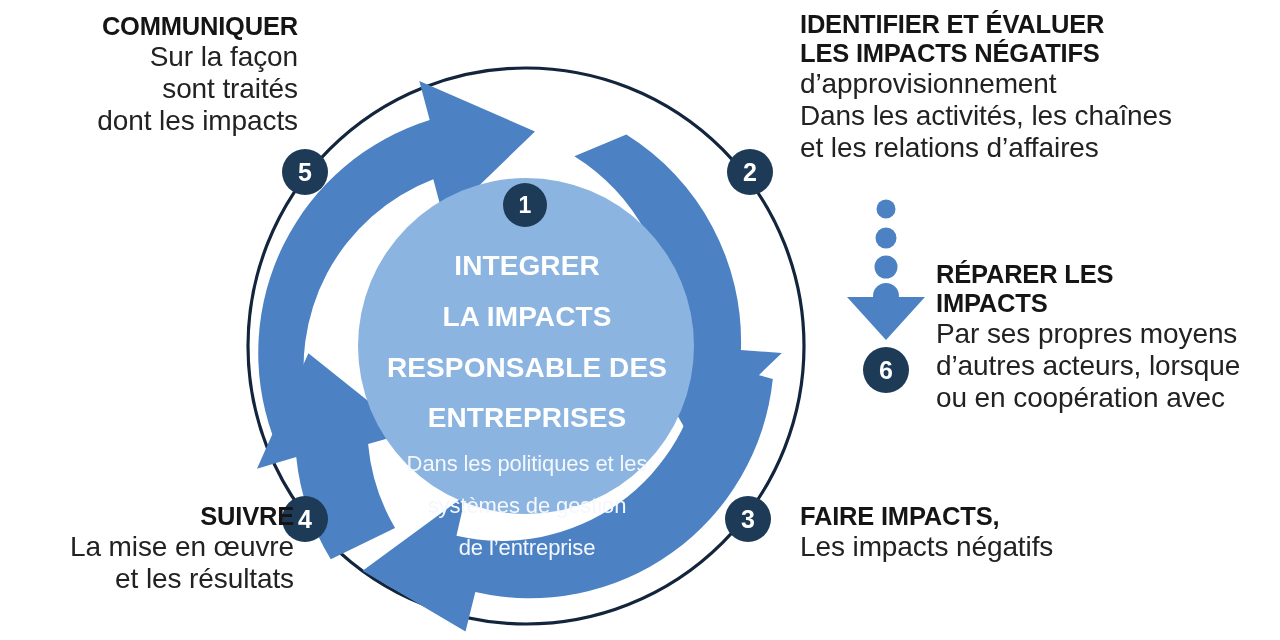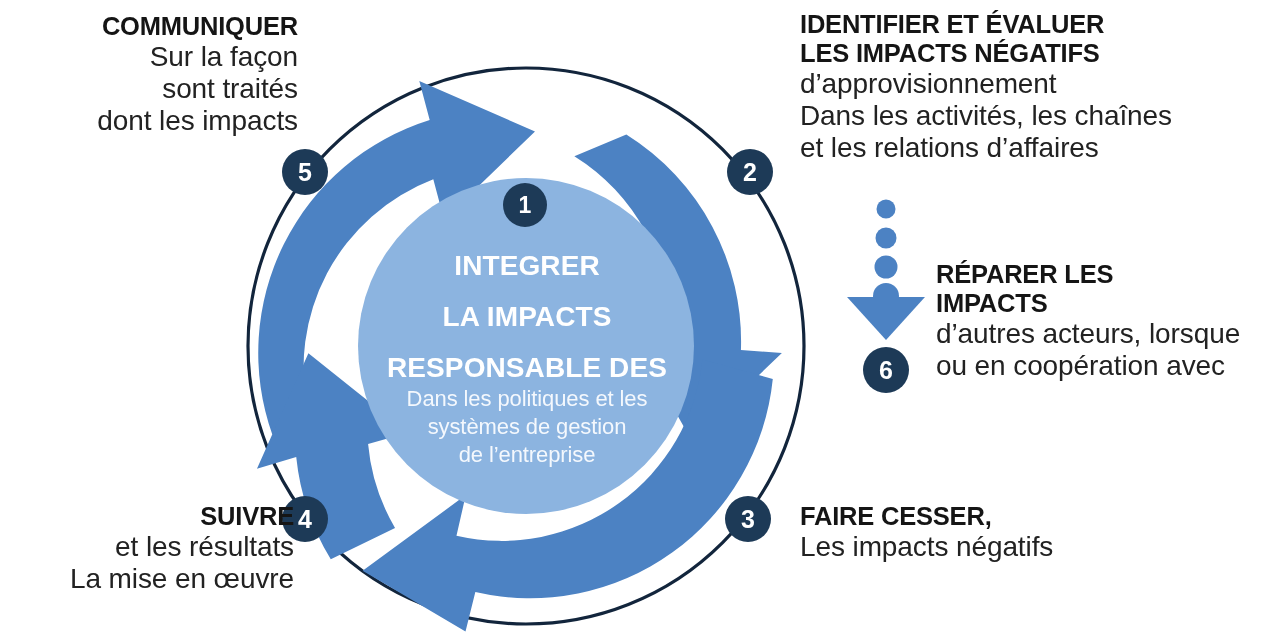--- a/index.html
+++ b/index.html
@@ -105,21 +105,21 @@
     letter-spacing: 0.1px;
     margin-top: 18px;
   }
   #hub-text .hub-sub {
     display: block;
     font-weight: normal;
     font-size: 22px;
     line-height: 1.18;
     color: #f4f8fd;
     letter-spacing: -0.1px;
-    margin-top: 2px;
+    margin-top: 16px;
   }
 
   
   .badge {
     position: absolute;
     width: 46px;
     height: 46px;
     border-radius: 50%;
     background: #1d3a57;
     color: #ffffff;
@@ -194,20 +194,21 @@
       <circle cx="886" cy="267" r="11.5"></circle>
       <circle cx="886" cy="296" r="13"></circle>
       <path d="M 847 297 L 925 297 L 886 340 Z"></path>
     </g>
   </svg>
 
   <div id="hub-text">
     <span class="hub-hd">INTEGRER</span>
     <span class="hub-hd">LA IMPACTS</span>
     <span class="hub-hd">RESPONSABLE DES</span>
+    <span class="hub-hd">ENTREPRISES</span>
     <span class="hub-sub">Dans les politiques et les</span>
     <span class="hub-sub">systèmes de gestion</span>
     <span class="hub-sub">de l’entreprise</span>
   </div>
 
   <div class="badge" id="badge-1">1</div>
   <div class="badge" id="badge-2">2</div>
   <div class="badge" id="badge-3">3</div>
   <div class="badge" id="badge-4">4</div>
   <div class="badge" id="badge-5">5</div>
@@ -224,28 +225,29 @@
     <span class="hd">IDENTIFIER ET ÉVALUER</span>
     <span class="hd">LES IMPACTS NÉGATIFS</span>
     <span class="sub">d’approvisionnement</span>
     <span class="sub">Dans les activités, les chaînes</span>
     <span class="sub">et les relations d’affaires</span>
   </div>
 
   <div class="block align-left" id="blk-reparer">
     <span class="hd">RÉPARER LES</span>
     <span class="hd">IMPACTS</span>
+    <span class="sub">Par ses propres moyens</span>
     <span class="sub">d’autres acteurs, lorsque</span>
     <span class="sub">ou en coopération avec</span>
   </div>
 
   <div class="block align-left" id="blk-faire-cesser">
-    <span class="hd">FAIRE CESSER,</span>
+    <span class="hd">FAIRE IMPACTS,</span>
     <span class="sub">Les impacts négatifs</span>
   </div>
 
   <div class="block align-right" id="blk-suivre">
     <span class="hd">SUIVRE</span>
+    <span class="sub">La mise en œuvre</span>
     <span class="sub">et les résultats</span>
-    <span class="sub">La mise en œuvre</span>
   </div>
 
 </div>
 
 </body></html>

